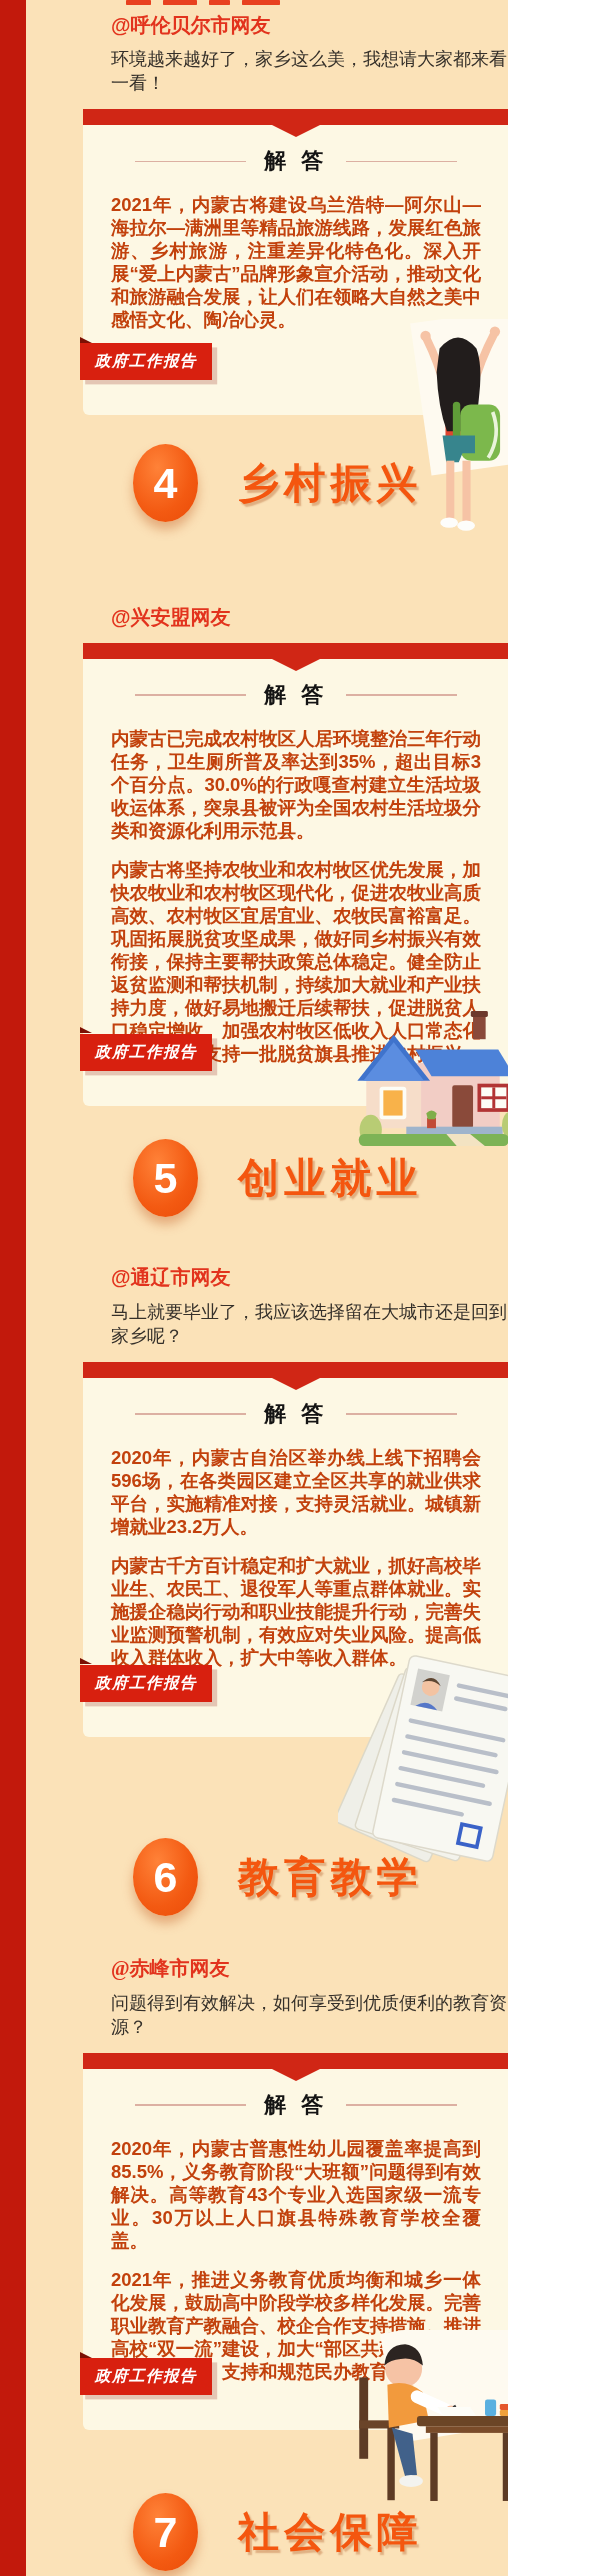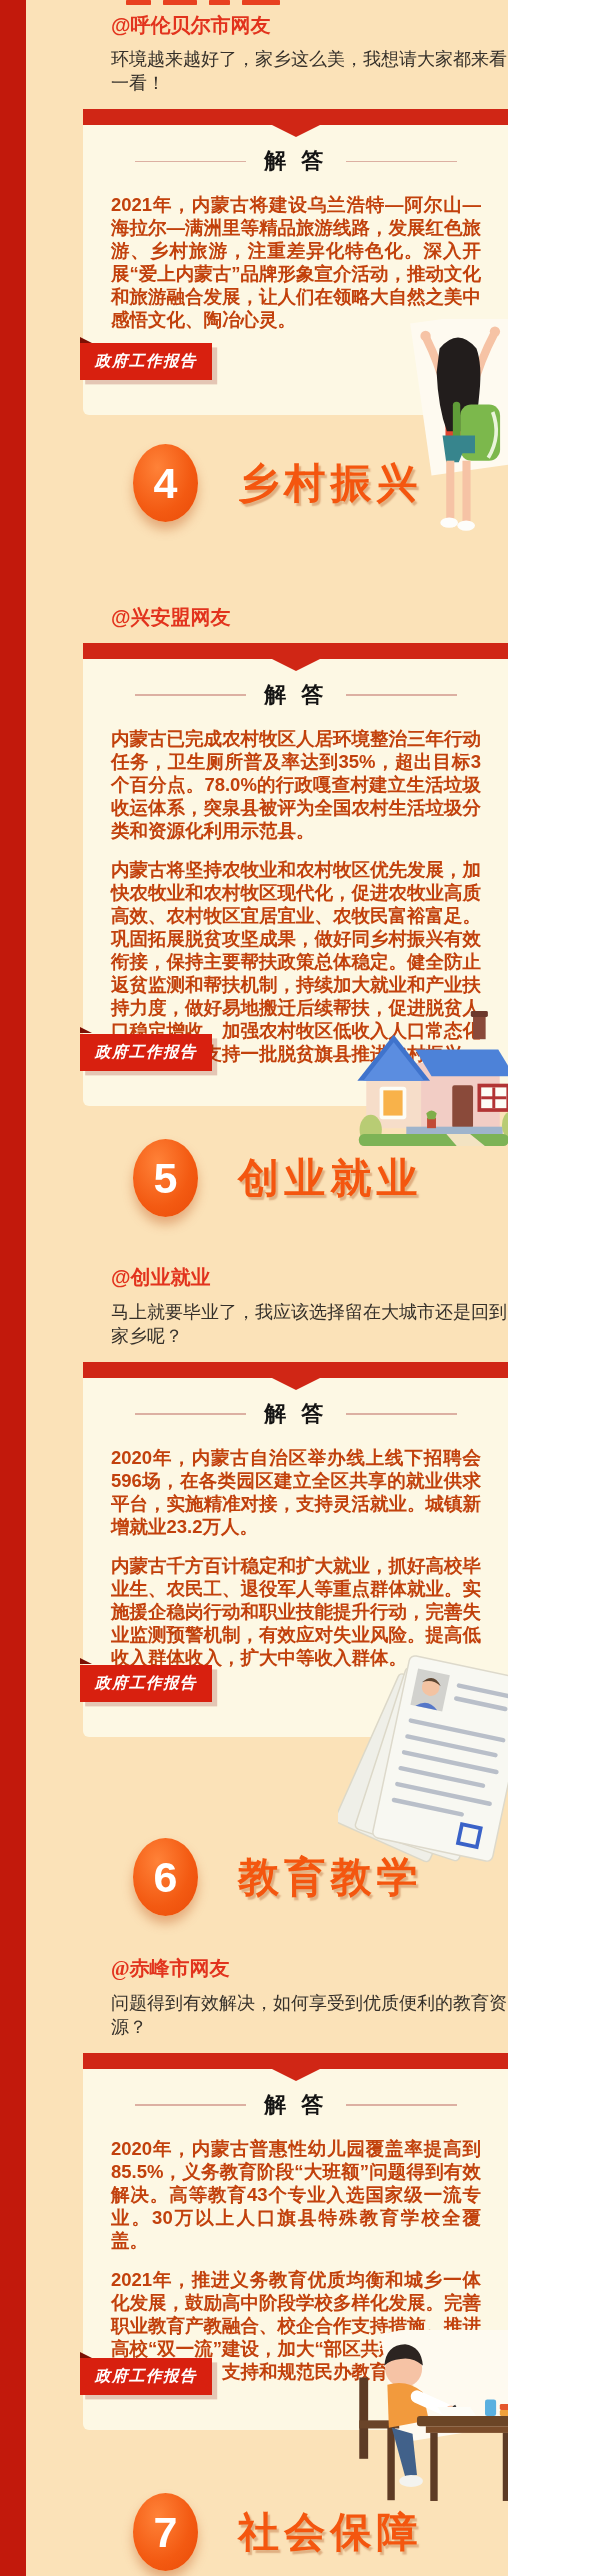--- a/index.html
+++ b/index.html
@@ -113,21 +113,21 @@
     <div class="user mtU2">@兴安盟网友</div>
 
     <div class="answer-wrap">
       <div class="ribbon"></div>
       <div class="box pb2">
         <div class="ans-head">
           <span class="hline"></span>
           <span class="htxt">解 答</span>
           <span class="hline"></span>
         </div>
-        <p class="para">内蒙古已完成农村牧区人居环境整治三年行动任务，卫生厕所普及率达到35%，超出目标3个百分点。78.0%的行政嘎查村建立生活垃圾收运体系，突泉县被评为全国农村生活垃圾分类和资源化利用示范县。</p>
+        <p class="para">内蒙古已完成农村牧区人居环境整治三年行动任务，卫生厕所普及率达到35%，超出目标3个百分点。30.0%的行政嘎查村建立生活垃圾收运体系，突泉县被评为全国农村生活垃圾分类和资源化利用示范县。</p>
         <p class="para">内蒙古将坚持农牧业和农村牧区优先发展，加快农牧业和农村牧区现代化，促进农牧业高质高效、农村牧区宜居宜业、农牧民富裕富足。巩固拓展脱贫攻坚成果，做好同乡村振兴有效衔接，保持主要帮扶政策总体稳定。健全防止返贫监测和帮扶机制，持续加大就业和产业扶持力度，做好易地搬迁后续帮扶，促进脱贫人口稳定增收。加强农村牧区低收入人口常态化帮扶，集中支持一批脱贫旗县推进乡村振兴。</p>
       </div>
       <div class="tag tag-b">政府工作报告</div>
       <div class="illus illus-house">
         <svg viewBox="0 0 232 182" xmlns="http://www.w3.org/2000/svg">
           <rect x="170" y="2" width="17" height="36" fill="#8a4a3a"></rect>
           <rect x="167" y="0" width="23" height="8" rx="2" fill="#6d392c"></rect>
           <rect x="86" y="70" width="120" height="88" fill="#f2cdc5"></rect>
           <polygon points="92,52 204,52 226,88 114,88" fill="#4d82d8"></polygon>
           <polygon points="26,92 100,92 100,158 26,158" fill="#f6ddc9"></polygon>
@@ -149,21 +149,21 @@
           <polygon points="134,166 166,166 186,182 148,182" fill="#f3e3c2"></polygon>
         </svg>
       </div>
     </div>
 
     <div class="sec-header mtH5">
       <div class="badge">5</div>
       <div class="sec-title">创业就业</div>
     </div>
 
-    <div class="user mtU3">@创业就业</div>
+    <div class="user mtU3">@通辽市网友</div>
     <div class="question">马上就要毕业了，我应该选择留在大城市还是回到家乡呢？</div>
 
     <div class="answer-wrap">
       <div class="ribbon"></div>
       <div class="box pb3">
         <div class="ans-head">
           <span class="hline"></span>
           <span class="htxt">解 答</span>
           <span class="hline"></span>
         </div>

